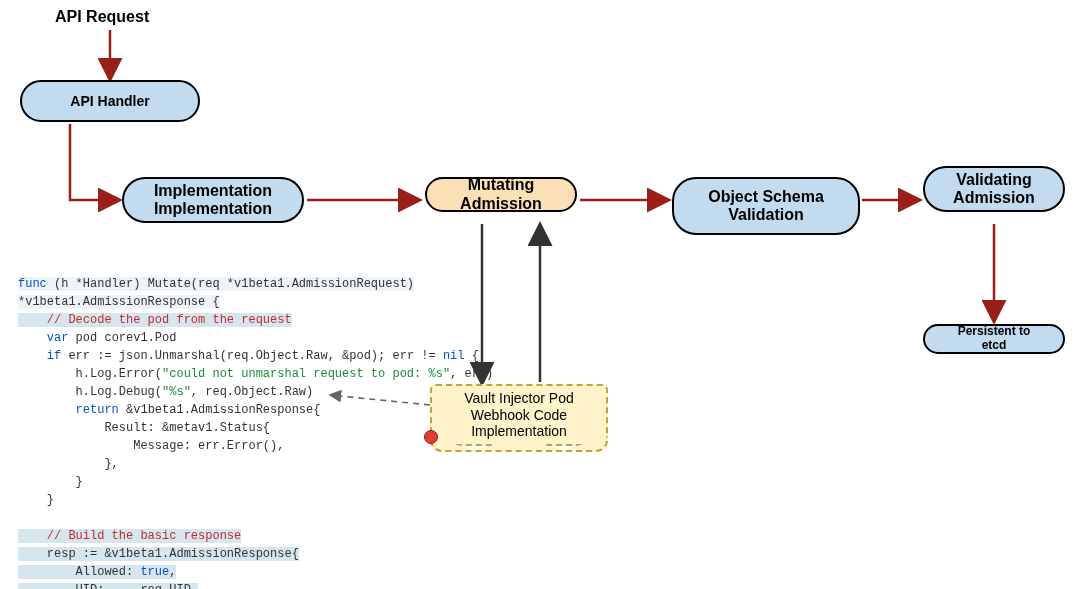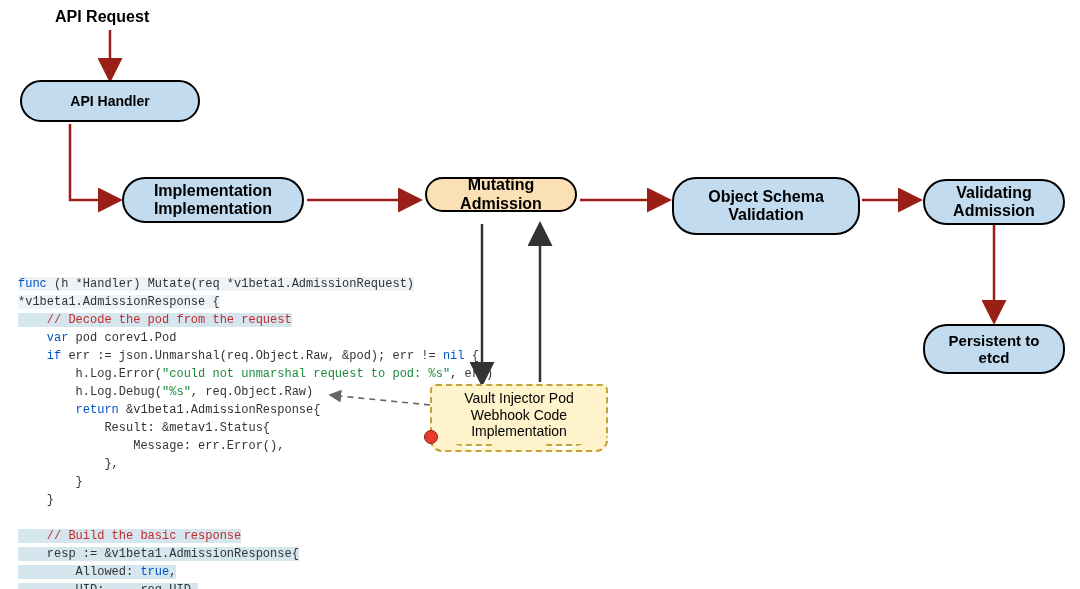--- a/index.html
+++ b/index.html
@@ -83,28 +83,28 @@
     </div>
   </div>
 
   <div class="pill" style="left:672px;top:177px;width:188px;height:58px;font-size:16px">
     <div>
       <div>Object Schema</div>
       <div>Validation</div>
     </div>
   </div>
 
-  <div class="pill" style="left:923px;top:179px;width:142px;height:46px;font-size:16px">
+  <div class="pill" style="left:923px;top:166px;width:142px;height:46px;font-size:16px">
     <div>
       <div>Validating</div>
       <div>Admission</div>
     </div>
   </div>
 
-  <div class="pill" style="left:923px;top:324px;width:142px;height:50px;font-size:15px">
+  <div class="pill" style="left:923px;top:324px;width:142px;height:30px;font-size:12px">
     <div>
       <div>Persistent to</div>
       <div>etcd</div>
     </div>
   </div>
 
   <div class="note" style="left:430px;top:384px;width:178px;height:62px">
     <div>
       <div>Vault Injector Pod</div>
       <div>Webhook Code</div>

